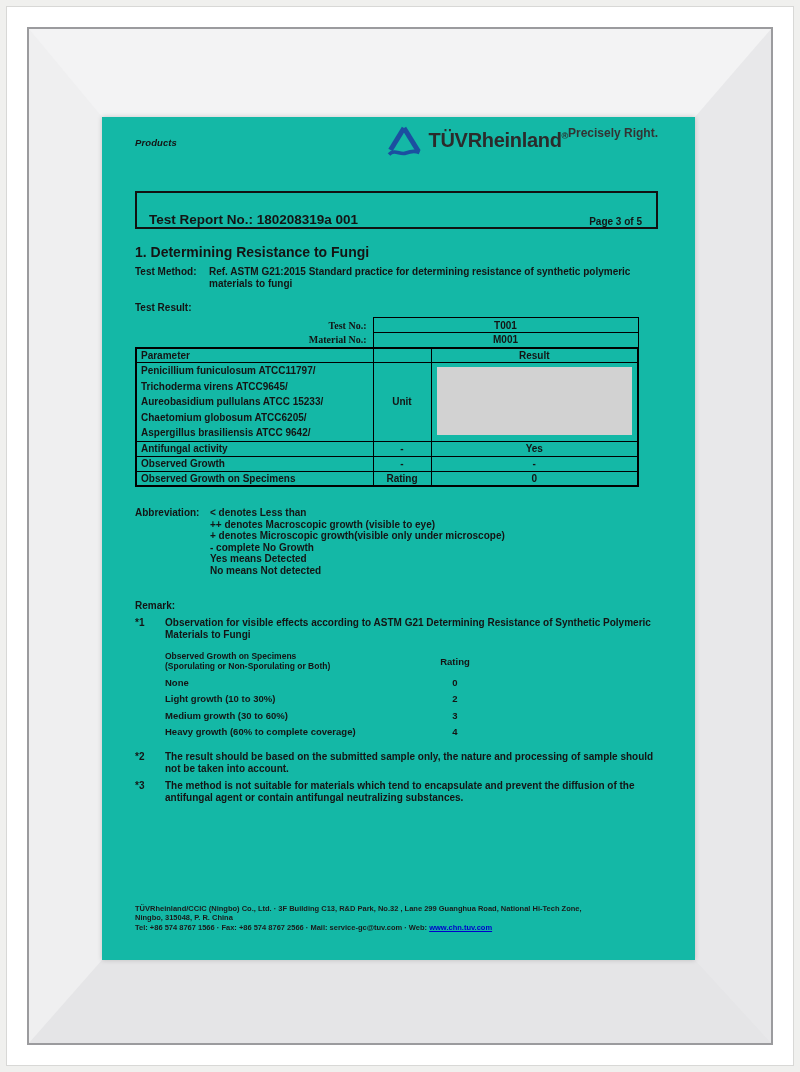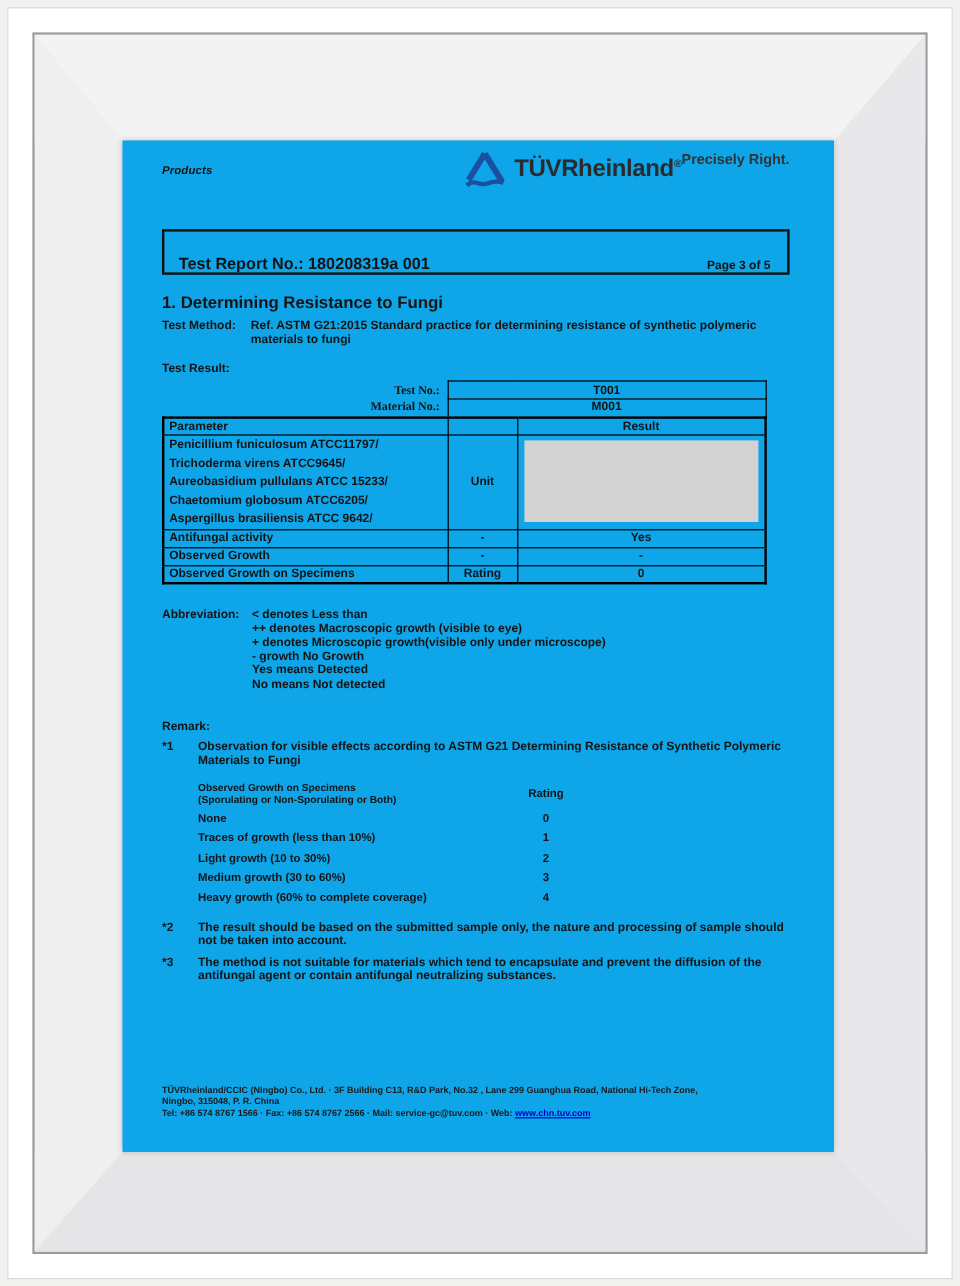--- a/index.html
+++ b/index.html
@@ -14,21 +14,21 @@
   .mat {
     width:100%; height:100%;
     border-style:solid;
     border-width:88px 76px 83px 73px;
     border-color:#f3f3f4 #e8e8ea #e5e5e7 #efeff0;
   }
 
   
   .doc {
     position:relative; width:100%; height:100%;
-    background:#0ea5e9; color:#141414;
+    background:#14b8a6; color:#141414;
     box-shadow:0 0 5px rgba(0,0,0,.18);
     padding:0 37px 0 33px;
     font-weight:700;
   }
 
   
   .doc-header { display:flex; justify-content:space-between; align-items:flex-start; padding-top:8px; height:64px; }
   .products { font-style:italic; font-size:9.5px; margin-top:12px; letter-spacing:.1px; }
   .logo { display:flex; align-items:flex-start; gap:7px; }
   .logo-text-block { display:flex; }
@@ -184,21 +184,21 @@
             </tr>
           </tbody>
             </table>
 
           <div class="abbrev">
             <span class="abbrev-label">Abbreviation:</span>
             <div class="abbrev-lines">
               <div>&lt; denotes Less than</div>
               <div>++ denotes Macroscopic growth (visible to eye)</div>
               <div>+ denotes  Microscopic growth(visible only under microscope)</div>
-              <div>- growth No Growth</div>
+              <div>- complete No Growth</div>
               <div>Yes means Detected</div>
               <div>No means Not detected</div>
             </div>
           </div>
 
           <div class="remark">
             <div class="remark-label">Remark:</div>
 
             <div class="remark-item">
               <span class="remark-marker">*1</span>
@@ -211,24 +211,20 @@
                   <div>Observed Growth on Specimens</div>
                   <div>(Sporulating or Non-Sporulating or Both)</div>
                 </div>
                 <div class="rating-head-right">Rating</div>
               </div>
               <div class="rating-row">
                 <div class="rating-row-label">None</div>
                 <div class="rating-row-value">0</div>
               </div>
               <div class="rating-row">
-                <div class="rating-row-label">Traces of growth (less than 10%)</div>
-                <div class="rating-row-value">1</div>
-              </div>
-              <div class="rating-row">
                 <div class="rating-row-label">Light growth (10 to 30%)</div>
                 <div class="rating-row-value">2</div>
               </div>
               <div class="rating-row">
                 <div class="rating-row-label">Medium growth (30 to 60%)</div>
                 <div class="rating-row-value">3</div>
               </div>
               <div class="rating-row">
                 <div class="rating-row-label">Heavy growth (60% to complete coverage)</div>
                 <div class="rating-row-value">4</div>

